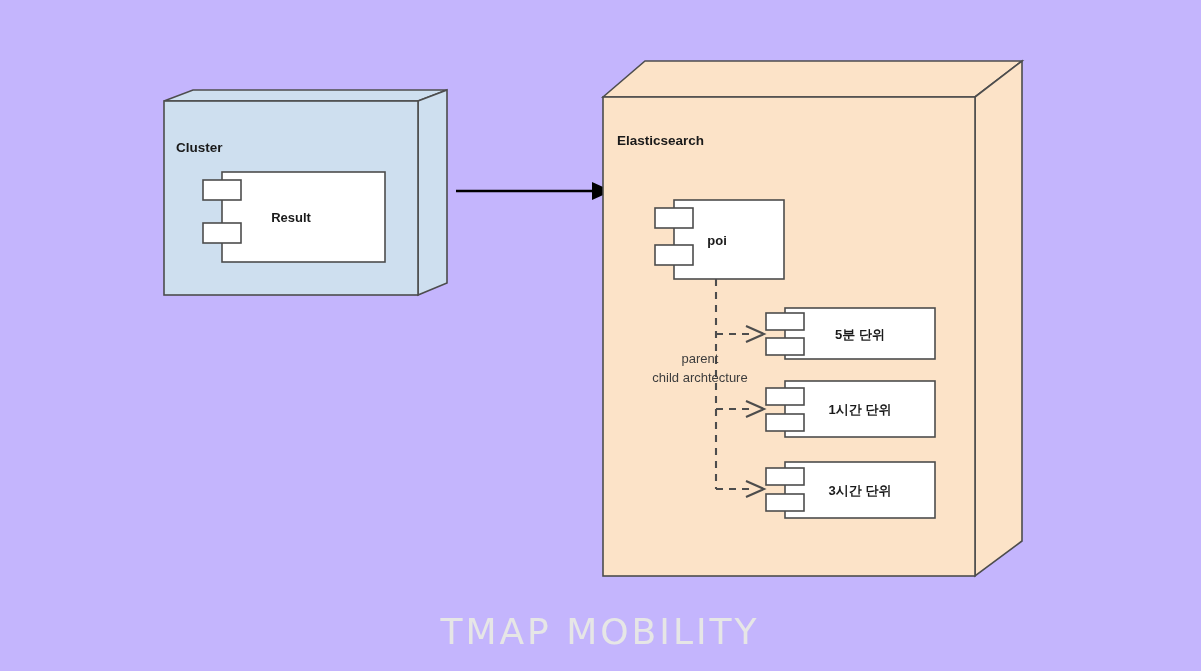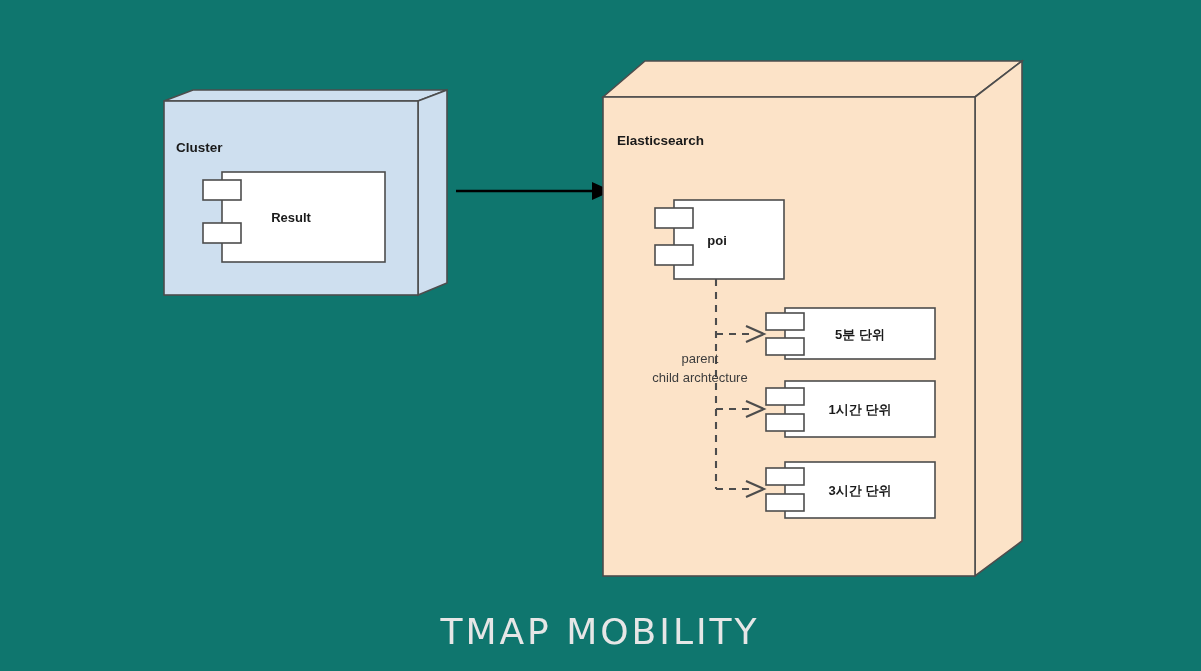--- a/index.html
+++ b/index.html
@@ -10,21 +10,21 @@
   body {
     width: 1201px;
     height: 671px;
     font-family: "Liberation Sans", sans-serif;
     overflow: hidden;
   }
   #diagram-root {
     position: relative;
     width: 1201px;
     height: 671px;
-    background: #0f766e;
+    background: #c4b5fd;
   }
   svg#diagram {
     display: block;
     width: 1201px;
     height: 671px;
   }
   .node-label {
     font-family: "Liberation Sans", sans-serif;
     font-weight: bold;
     font-size: 13px;

